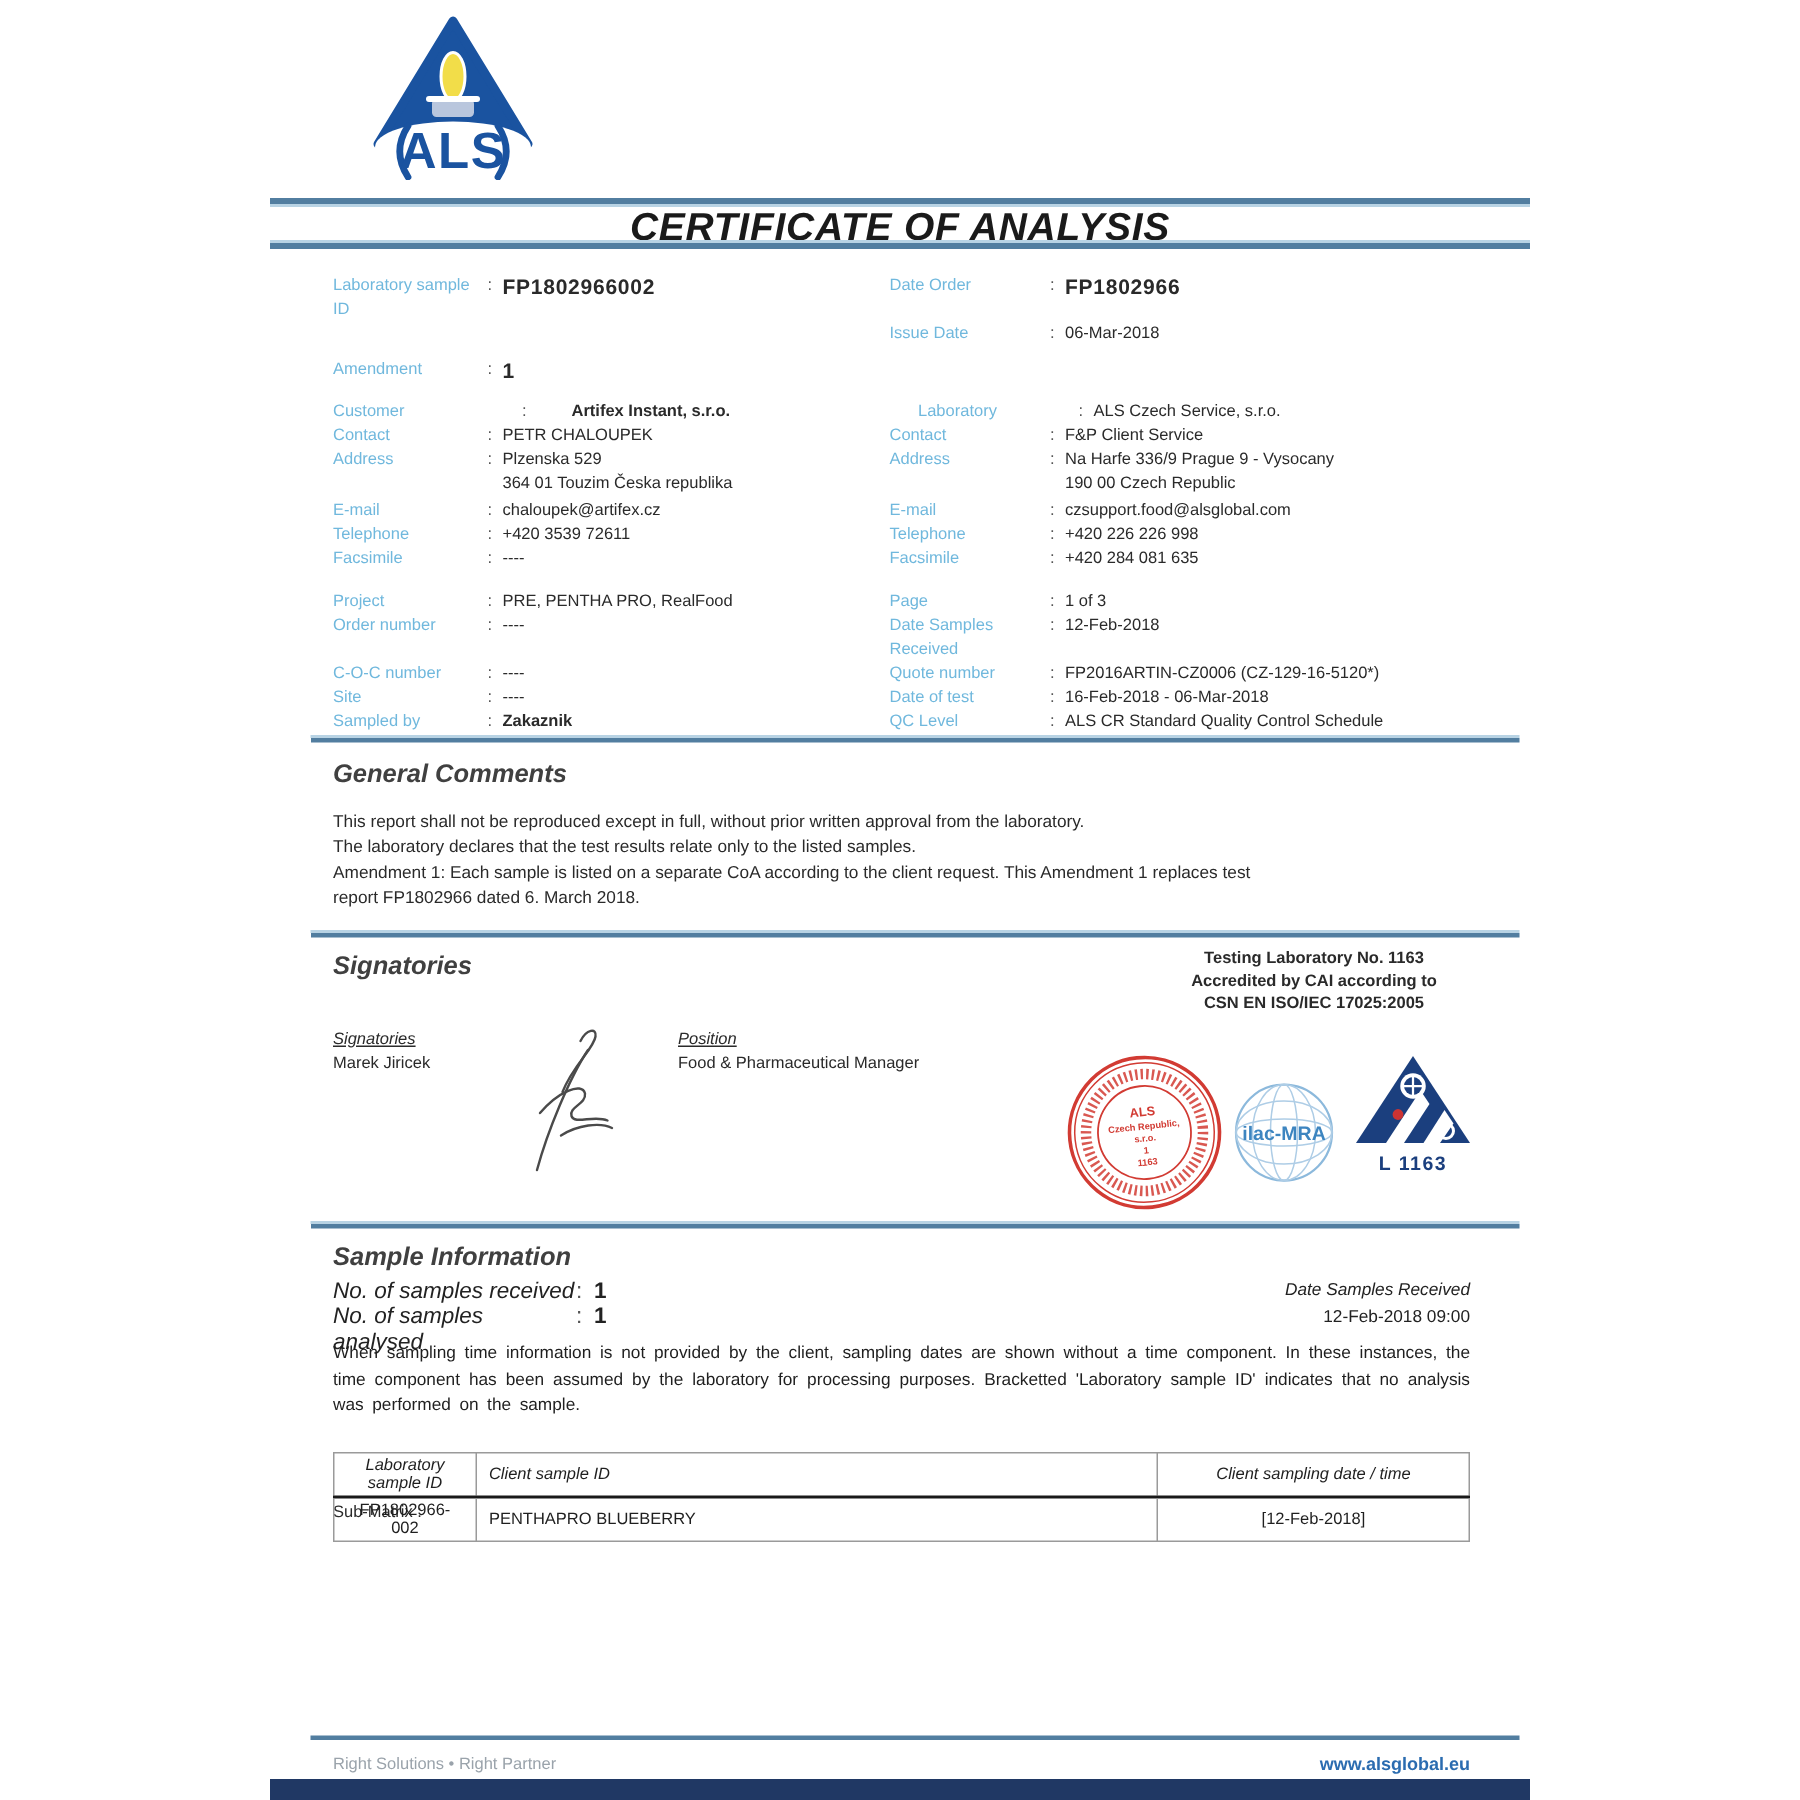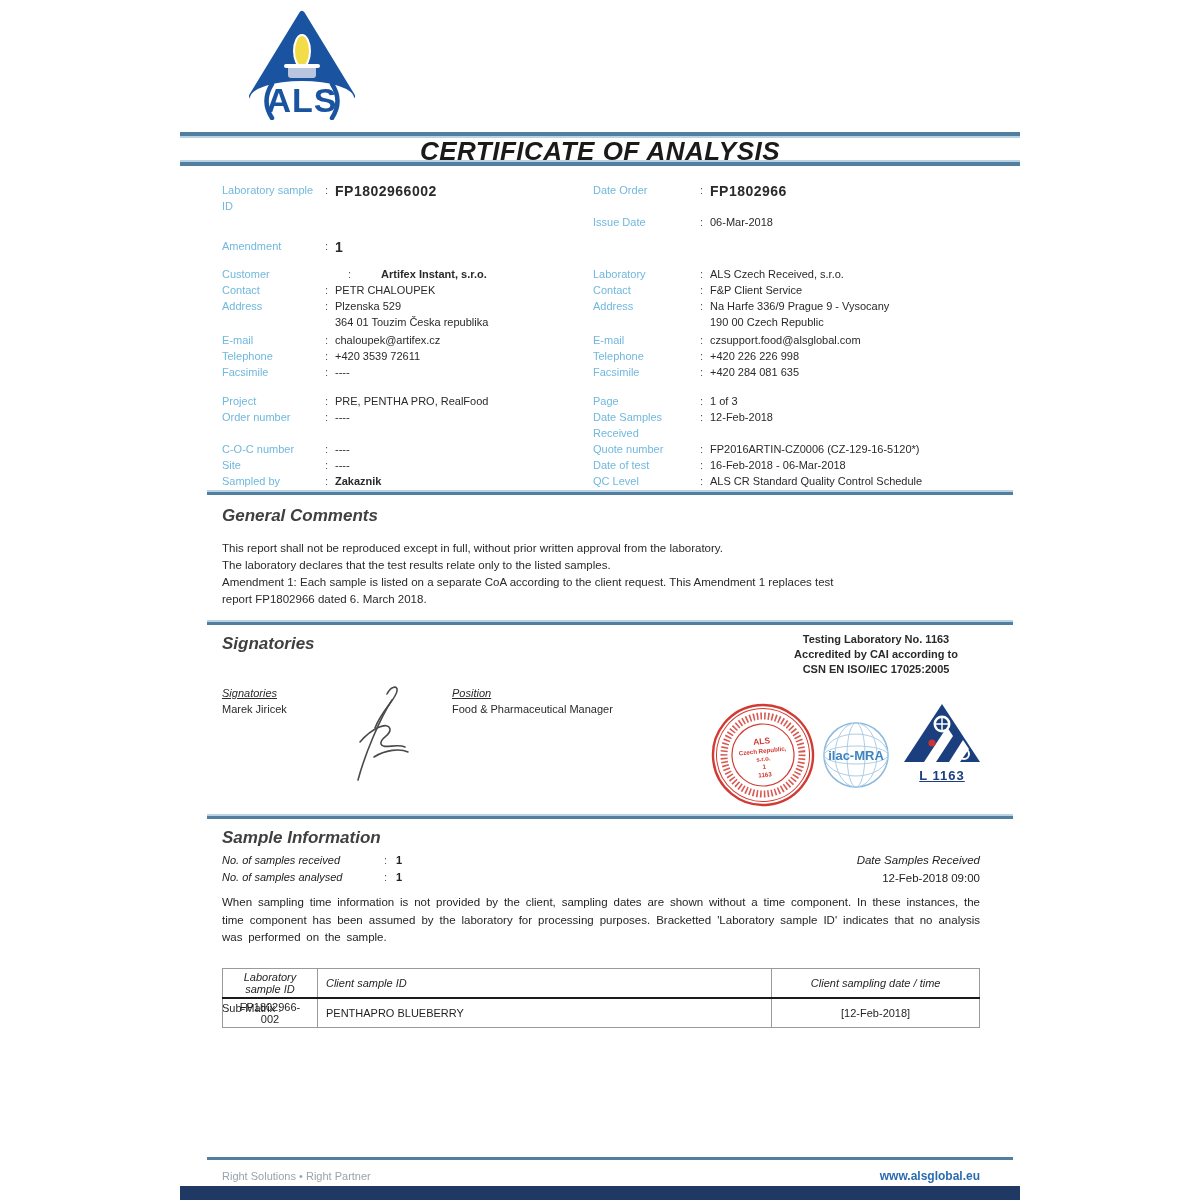--- a/index.html
+++ b/index.html
@@ -22,44 +22,44 @@
   .frow { display:flex; align-items:flex-start; }
   .flabel { color:#70b8dd; flex:0 0 103px; }
   .fcol-right .flabel { flex:0 0 107px; }
   .fcolon { flex:0 0 10px; color:#555; }
   .fcolon::before { content:":"; }
   .fvalwrap { flex:1; }
   .fval { display:block; color:#2a2a2a; }
   .v-big  { font-weight:bold; font-size:14px; line-height:18px; letter-spacing:.5px; }
   .v-bold { font-weight:bold; }
   .mt24 { margin-top:24px; } .mt10 { margin-top:10px;gap:23px; } .mt14 { margin-top:14px; }
-  .mt36 { margin-top:36px; } .mt2 { margin-top:2px; } .mt13 { margin-top:13px; } .mt16 { margin-top:16px; }
+  .mt36 { margin-top:36px;margin-left:19px; } .mt2 { margin-top:2px; } .mt13 { margin-top:13px; } .mt16 { margin-top:16px; }
 
   .divider { position:absolute; left:207px; width:806px; height:5px;
              border-top:2px solid #b8d3e4; background:#527ea0; background-clip:content-box; }
 
   .sec-head { position:absolute; left:222px; font-size:17px; font-weight:bold; font-style:italic; color:#404040; }
 
   
   .comments { position:absolute; left:222px; top:540px; width:760px; font-size:11.5px; line-height:17px; color:#2a2a2a; }
 
   
   .accred-note { position:absolute; left:766px; top:632px; width:220px; text-align:center;
                  font-size:11px; font-weight:bold; line-height:15px; color:#2a2a2a; }
   .sig-label { position:absolute; font-size:11px; font-style:italic; text-decoration:underline; color:#2a2a2a; }
   .sig-text  { position:absolute; font-size:11px; color:#2a2a2a; }
   .signature-svg { position:absolute; left:330px; top:678px; width:95px; height:108px; }
   .stamp-red  { position:absolute; left:710px; top:702px; width:106px; height:106px; transform:rotate(-6deg); }
   .ilac-mark  { position:absolute; left:822px; top:721px; width:68px; height:68px; }
   .tri-mark   { position:absolute; left:902px; top:702px; width:80px; height:62px; }
   .tri-label  { position:absolute; left:902px; top:768px; width:80px; text-align:center;
-                font-size:13px; font-weight:bold; color:#1b3f7e; letter-spacing:1px;text-decoration:underline; }
-
-  
-  .samp-rows { position:absolute; left:222px; top:852px; font-size:11px; line-height:17px; }
+                font-size:13px; font-weight:bold; color:#1b3f7e; letter-spacing:1px; }
+
+  
+  .samp-rows { position:absolute; left:222px; top:852px; font-size:15px; line-height:17px; }
   .samp-row { display:flex; }
   .samp-label { flex:0 0 162px; font-style:italic; }
   .samp-colon { flex:0 0 12px; color:#555; } .samp-colon::before{content:":";}
   .samp-val { font-weight:bold; }
   .dsr-block { position:absolute; right:220px; top:851px; text-align:right; font-size:11.5px; line-height:18px; }
   .dsr-label { font-style:italic; }
   .samp-note { position:absolute; left:222px; top:894px; width:758px; font-size:11.5px;
                line-height:17.5px; text-align:justify; word-spacing:2.5px; color:#1f1f1f; }
   .sub-matrix { position:absolute; left:222px; top:1002px; font-size:11px; color:#2a2a2a; }
 
@@ -206,21 +206,21 @@
       <span class="flabel">Issue Date</span>
       <span class="fcolon"></span>
       <span class="fvalwrap">
           <span class="fval">06-Mar-2018</span>
         </span>
     </div>
     <div class="frow mt36">
       <span class="flabel">Laboratory</span>
       <span class="fcolon"></span>
       <span class="fvalwrap">
-          <span class="fval">ALS Czech Received, s.r.o.</span>
+          <span class="fval">ALS Czech Service, s.r.o.</span>
         </span>
     </div>
     <div class="frow">
       <span class="flabel">Contact</span>
       <span class="fcolon"></span>
       <span class="fvalwrap">
           <span class="fval">F&amp;P Client Service</span>
         </span>
     </div>
     <div class="frow">

